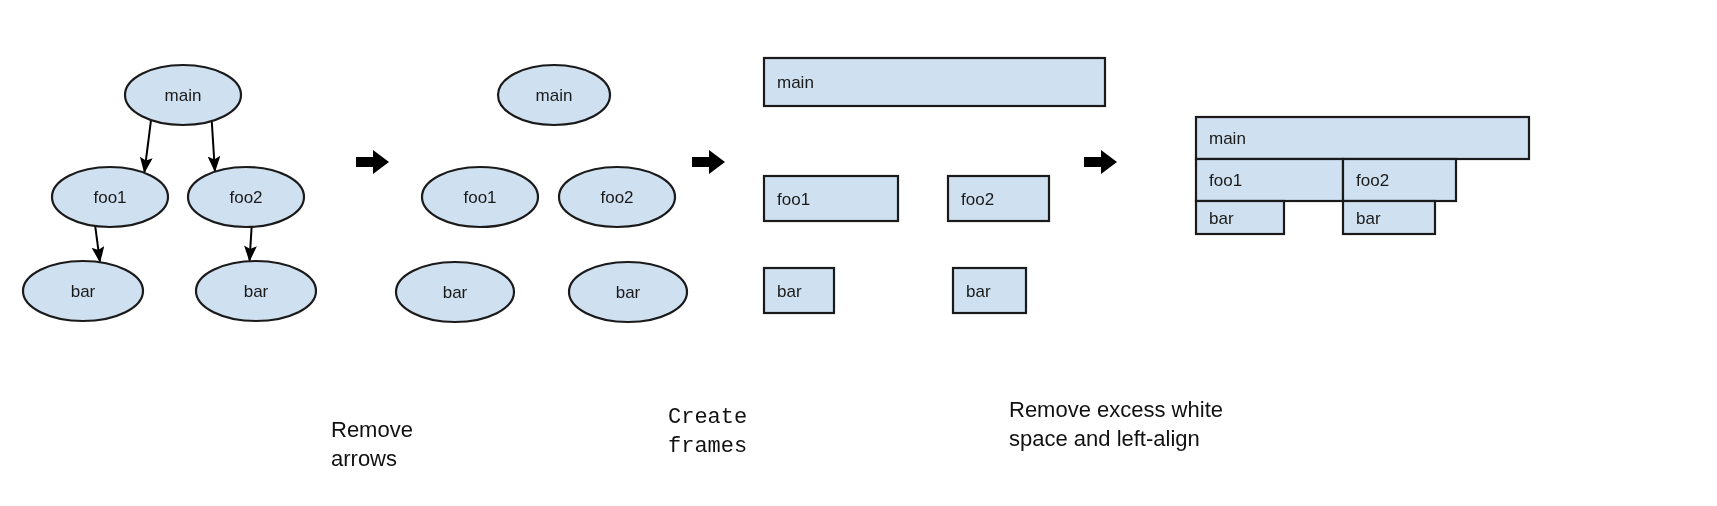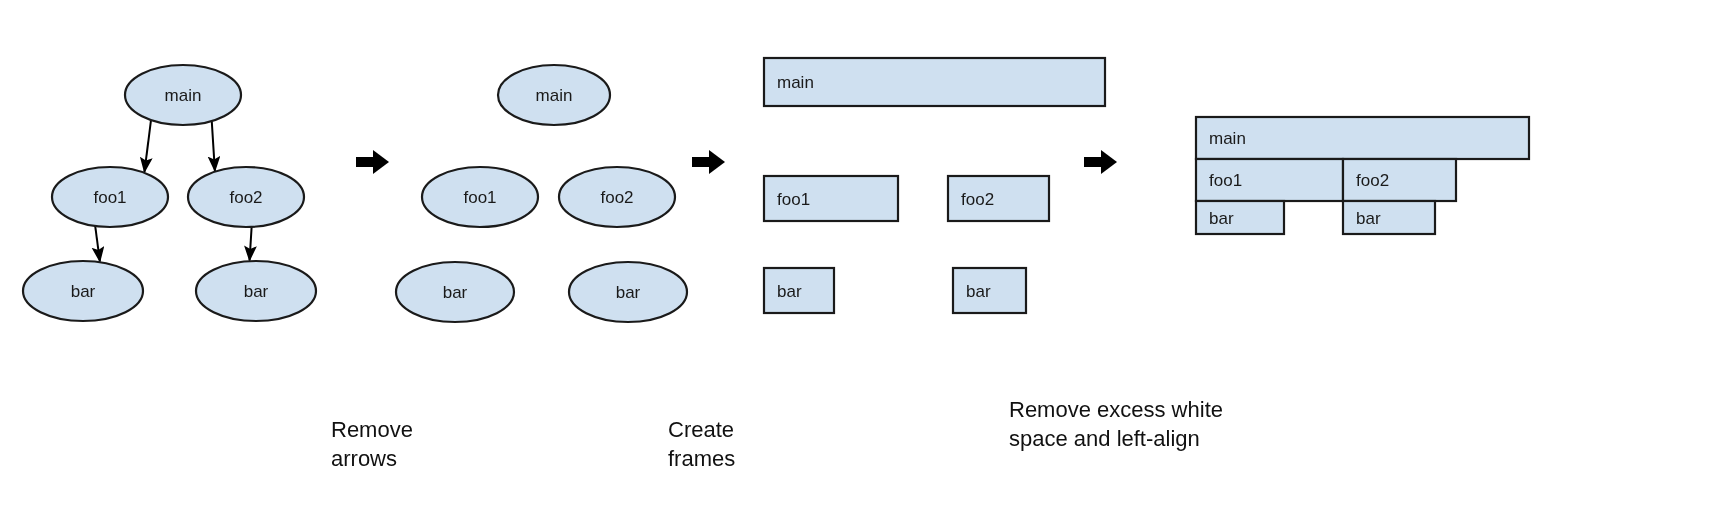--- a/index.html
+++ b/index.html
@@ -113,18 +113,18 @@
       <div class="node-label box-label" style="left: 966px; top: 290.5px;">bar</div>
       <div class="node-label box-label" style="left: 1209px; top: 138px;">main</div>
       <div class="node-label box-label" style="left: 1209px; top: 180px;">foo1</div>
       <div class="node-label box-label" style="left: 1356px; top: 180px;">foo2</div>
       <div class="node-label box-label" style="left: 1209px; top: 217.5px;">bar</div>
       <div class="node-label box-label" style="left: 1356px; top: 217.5px;">bar</div>
     </div>
   <div id="caption-layer">
       <div class="caption" style="left: 331px; top: 371px;">Remove
 arrows</div>
-      <div class="caption" style="left: 668px; top: 371px;">Create
+      <div class="caption" style="left: 668px; top: 359px; font-family: Liberation Mono, monospace;">Create
 frames</div>
       <div class="caption" style="left: 1009px; top: 351px;">Remove excess white
 space and left-align</div>
     </div>
 </div>
 
 </body></html>

